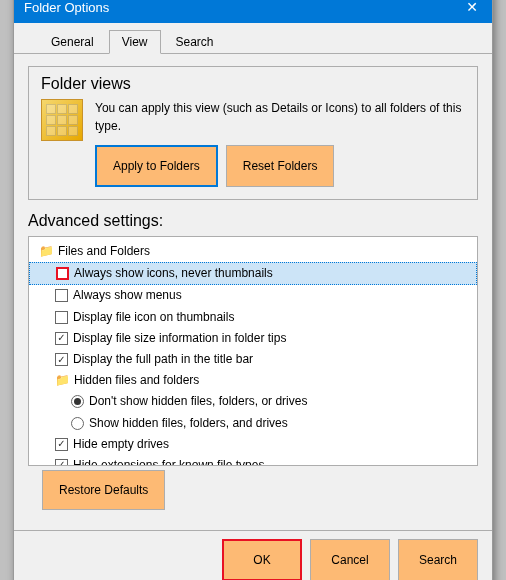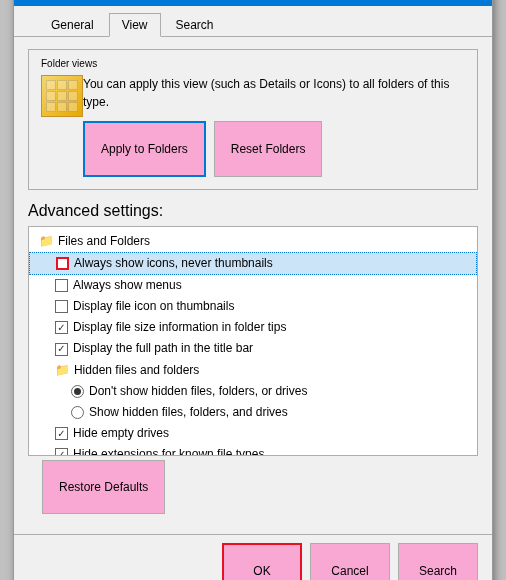--- a/index.html
+++ b/index.html
@@ -66,20 +66,21 @@
       padding: 12px 14px;
     }
     .folder-views-group {
       border: 1px solid #adadad;
       padding: 8px 12px 12px 12px;
       margin-bottom: 12px;
     }
     .folder-views-inner {
       display: flex;
       align-items: flex-start;
+      gap: 12px;
     }
     .folder-icon-placeholder {
       width: 42px;
       height: 42px;
       flex-shrink: 0;
       background: linear-gradient(135deg, #f5d76e, #e8a800);
       border: 1px solid #c8922a;
       position: relative;
       display: flex;
       align-items: center;
@@ -99,23 +100,23 @@
       font-size: 12px;
       line-height: 1.5;
       flex: 1;
     }
     .folder-buttons {
       display: flex;
       gap: 8px;
       margin-top: 10px;
     }
     .btn {
-      padding: 19px 16px;
+      padding: 12px 16px;
       border: 1px solid #adadad;
-      background: #f9a8d4;
+      background: #fdba74;
       cursor: pointer;
       font-size: 12px;
       min-width: 100px;
     }
     .btn.primary-blue {
       border: 2px solid #0078d7;
     }
     .btn.red-outline {
       border: 2px solid #e81123;
     }
@@ -227,21 +228,21 @@
 
   <div class="tab-bar">
     <button class="tab">General</button>
     <button class="tab active">View</button>
     <button class="tab">Search</button>
   </div>
 
   <div class="content">
 
     <div class="folder-views-group">
-      <div style="font-size:10px; margin-bottom:6px;">Folder views</div>
+      <div style="font-size:16px; margin-bottom:6px;">Folder views</div>
       <div class="folder-views-inner">
         <div class="folder-icon-placeholder">
           <div class="folder-icon-grid">
             <div class="folder-grid-cell"></div>
             <div class="folder-grid-cell"></div>
             <div class="folder-grid-cell"></div>
             <div class="folder-grid-cell"></div>
             <div class="folder-grid-cell"></div>
             <div class="folder-grid-cell"></div>
             <div class="folder-grid-cell"></div>

